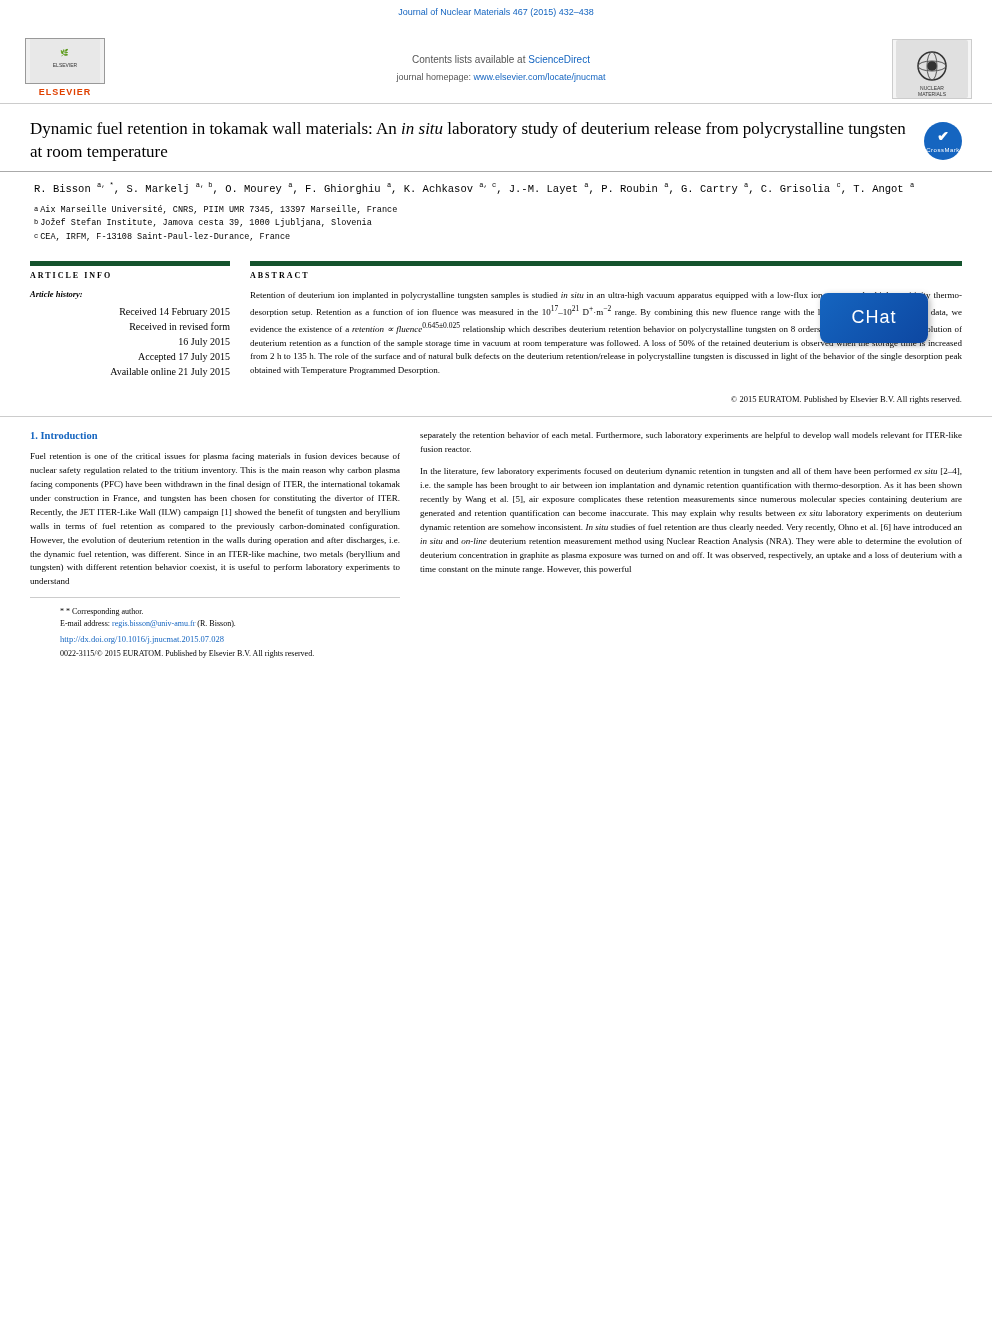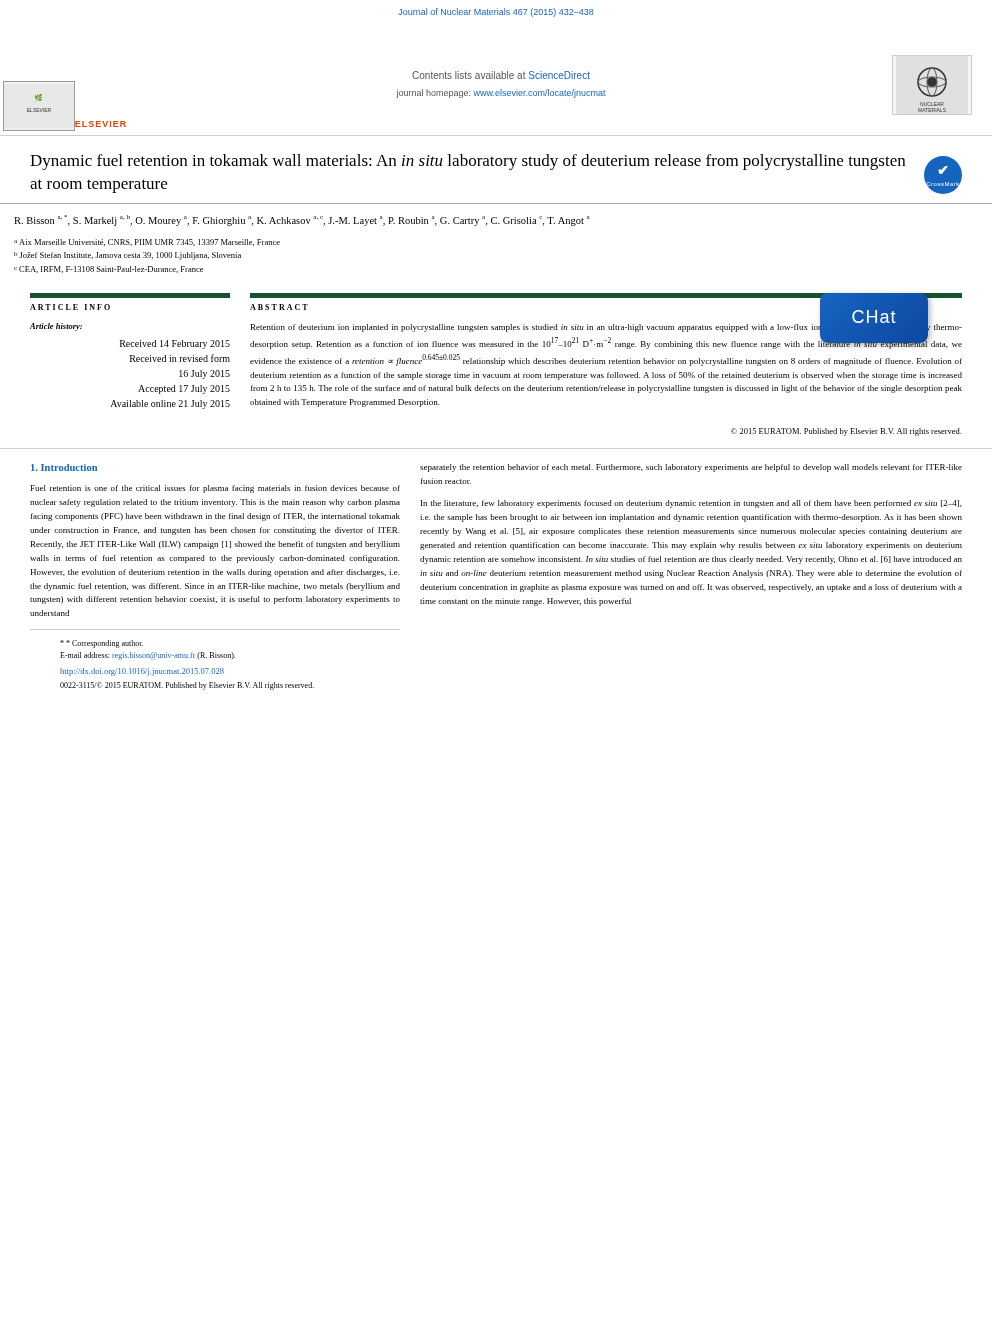--- a/index.html
+++ b/index.html
@@ -28,24 +28,23 @@
     .header-inner {
       display: flex;
       align-items: center;
       justify-content: space-between;
       padding: 4px 0;
     }
     .elsevier-logo {
       width: 90px;
       height: 60px;
       display: flex;
-      flex-direction: row;
-      align-items: flex-end;
+      flex-direction: column;
+      align-items: center;
       justify-content: center;
-      margin-top: 32px;
     }
     .elsevier-logo .logo-box {
       width: 80px;
       height: 50px;
       background: #f0f0f0;
       border: 1px solid #999;
       display: flex;
       align-items: center;
       justify-content: center;
       font-size: 7px;
@@ -104,21 +103,21 @@
       font-family: Arial;
     }
 
     
     .article-title-section {
       padding: 14px 30px 8px;
       border-bottom: 1px solid #aaa;
     }
     .article-title-row {
       display: flex;
-      align-items: center;
+      align-items: flex-start;
       justify-content: space-between;
     }
     .article-title-text {
       font-size: 17px;
       font-weight: normal;
       line-height: 1.35;
       flex: 1;
       padding-right: 10px;
     }
     .article-title-text em {
@@ -141,21 +140,22 @@
       color: #fff;
       font-size: 9px;
       font-family: Arial;
       font-weight: bold;
       flex-direction: column;
       text-align: center;
     }
 
     
     .authors-section {
-      padding: 8px 14px 6px;
+      padding: 8px 34px 6px;
+      font-family: Liberation Mono, monospace;
     }
     .authors-line {
       font-size: 10.5px;
       line-height: 1.6;
     }
     .authors-line sup {
       font-size: 7px;
     }
     .affiliations {
       margin-top: 6px;

